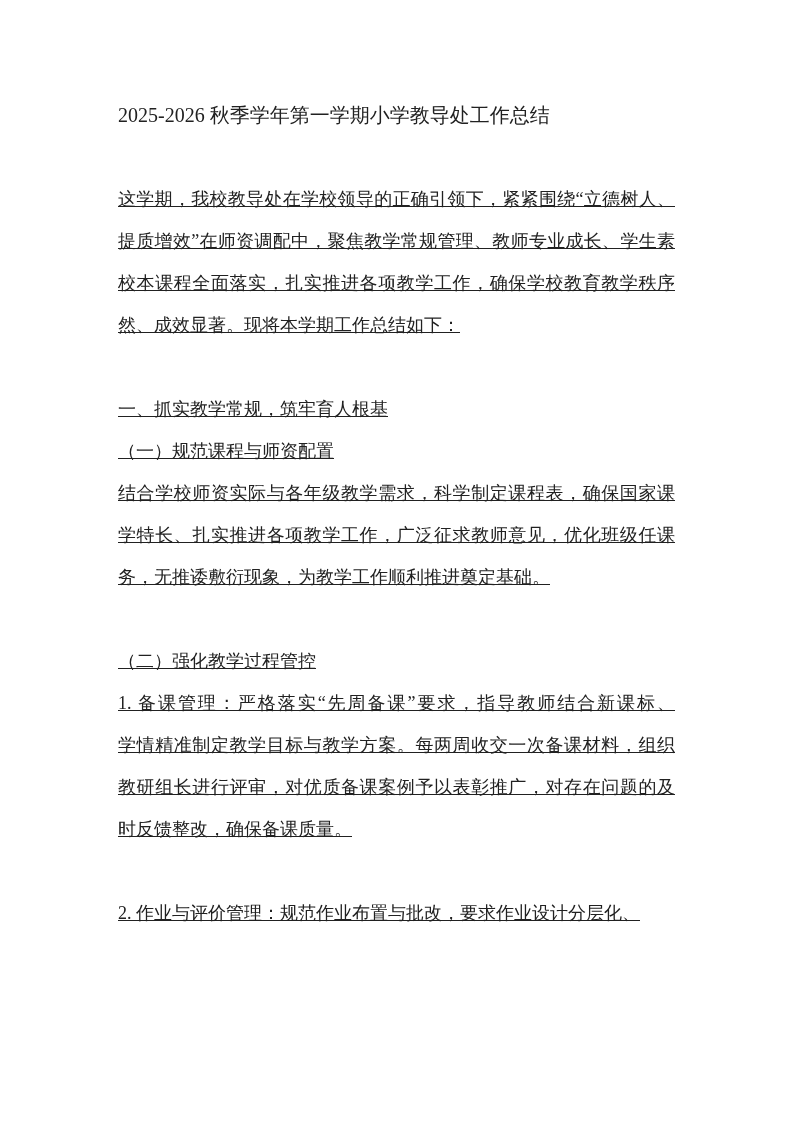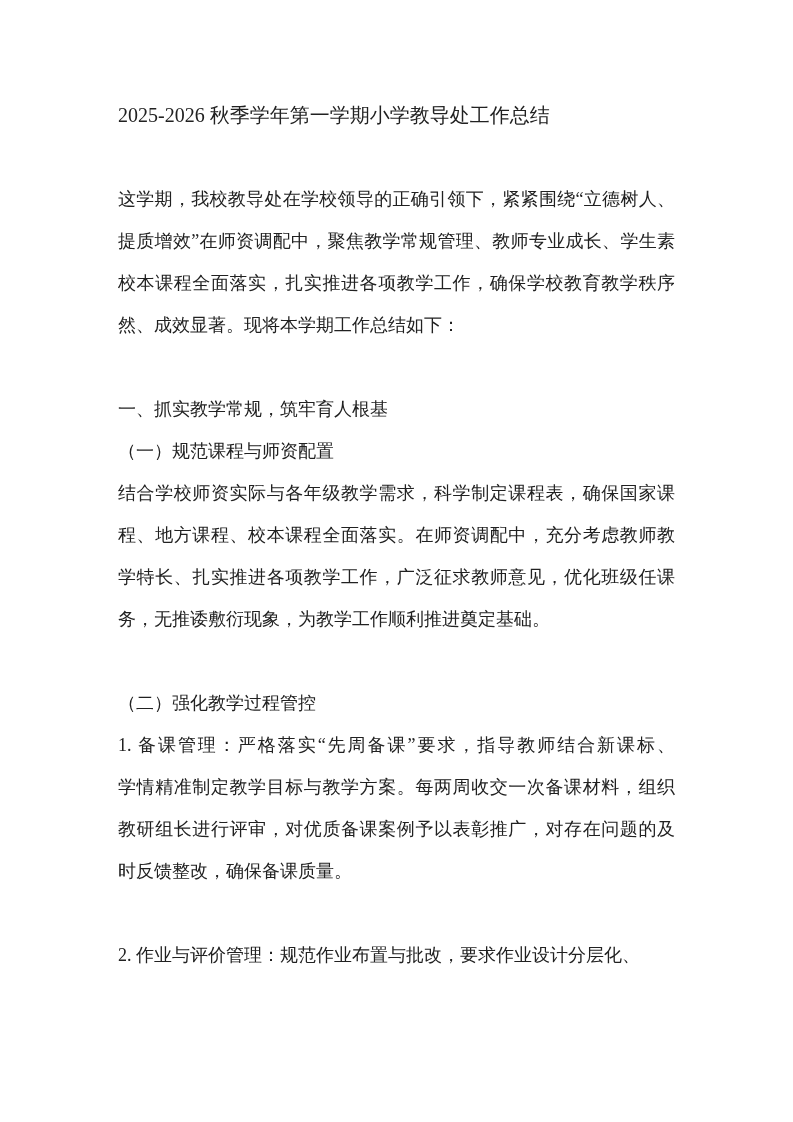--- a/index.html
+++ b/index.html
@@ -22,20 +22,21 @@
   .doc-title {
     margin: 0 0 42px 0;
     font-size: 20px;
     font-weight: normal;
     line-height: 42px;
     white-space: nowrap;
     text-align: left;
   }
   .block {
     margin: 0 0 42px 0;
+    text-decoration: underline;
   }
   .block.last-block {
     margin-bottom: 0;
   }
   .heading {
     font-size: 18px;
     line-height: 42px;
     text-align: left;
     white-space: nowrap;
   }
@@ -62,21 +63,20 @@
     <div class="line">这学期，我校教导处在学校领导的正确引领下，紧紧围绕“立德树人、</div>
     <div class="line">提质增效”在师资调配中，聚焦教学常规管理、教师专业成长、学生素</div>
     <div class="line">校本课程全面落实，扎实推进各项教学工作，确保学校教育教学秩序井</div>
     <div class="line end">然、成效显著。现将本学期工作总结如下：</div>
   </div>
 
   <div class="block">
     <div class="heading">一、抓实教学常规，筑牢育人根基</div>
     <div class="heading">（一）规范课程与师资配置</div>
     <div class="line">结合学校师资实际与各年级教学需求，科学制定课程表，确保国家课</div>
-    <div class="line">程、地方课程、校本课程全面落实。在师资调配中，充分考虑教师教</div>
     <div class="line">学特长、扎实推进各项教学工作，广泛征求教师意见，优化班级任课配</div>
     <div class="line end">务，无推诿敷衍现象，为教学工作顺利推进奠定基础。</div>
   </div>
 
   <div class="block">
     <div class="heading">（二）强化教学过程管控</div>
     <div class="line">1. 备课管理：严格落实“先周备课”要求，指导教师结合新课标、</div>
     <div class="line">学情精准制定教学目标与教学方案。每两周收交一次备课材料，组织</div>
     <div class="line">教研组长进行评审，对优质备课案例予以表彰推广，对存在问题的及</div>
     <div class="line end">时反馈整改，确保备课质量。</div>

